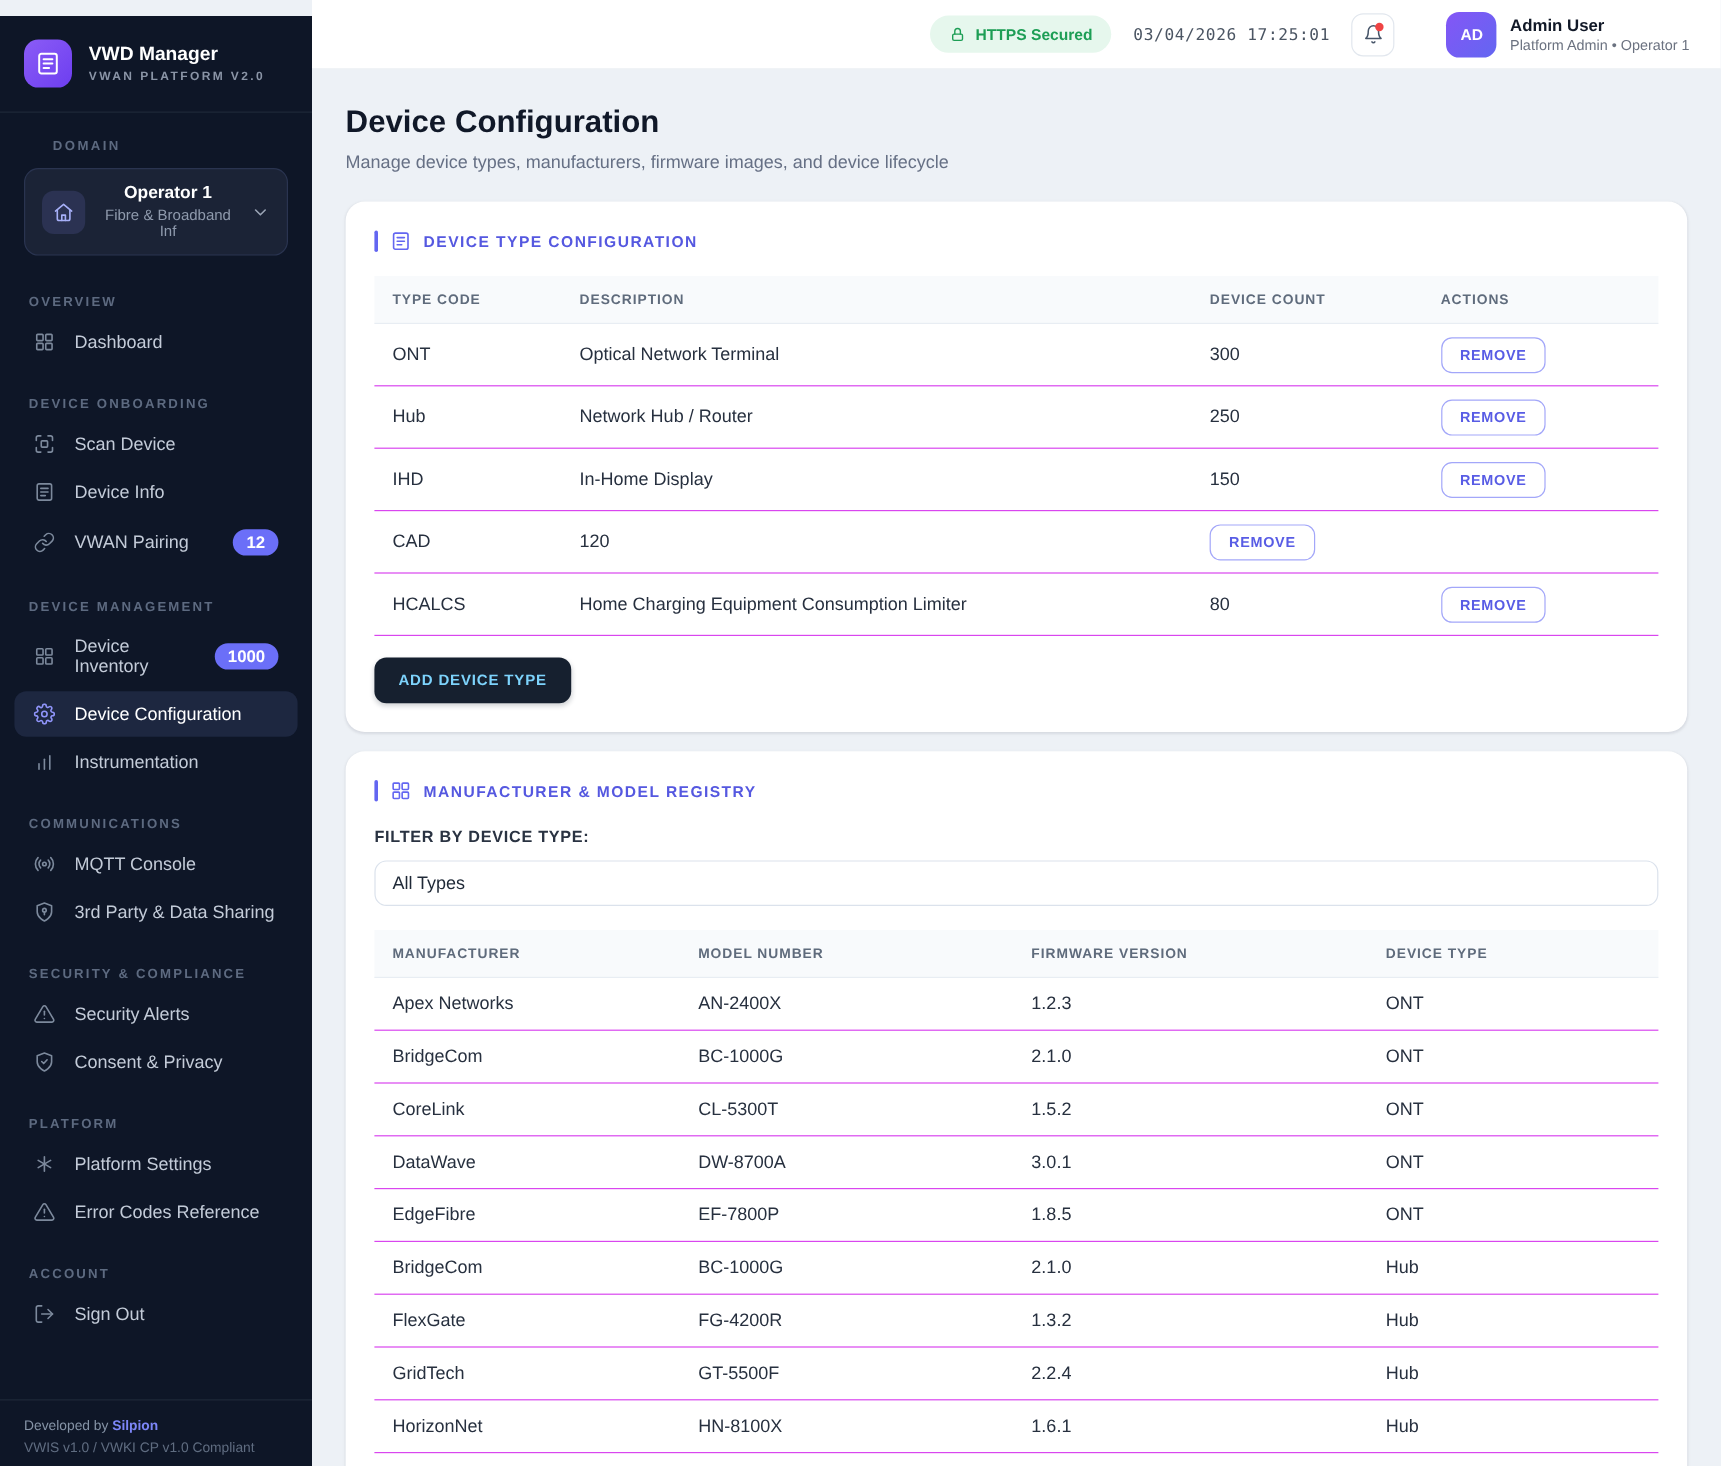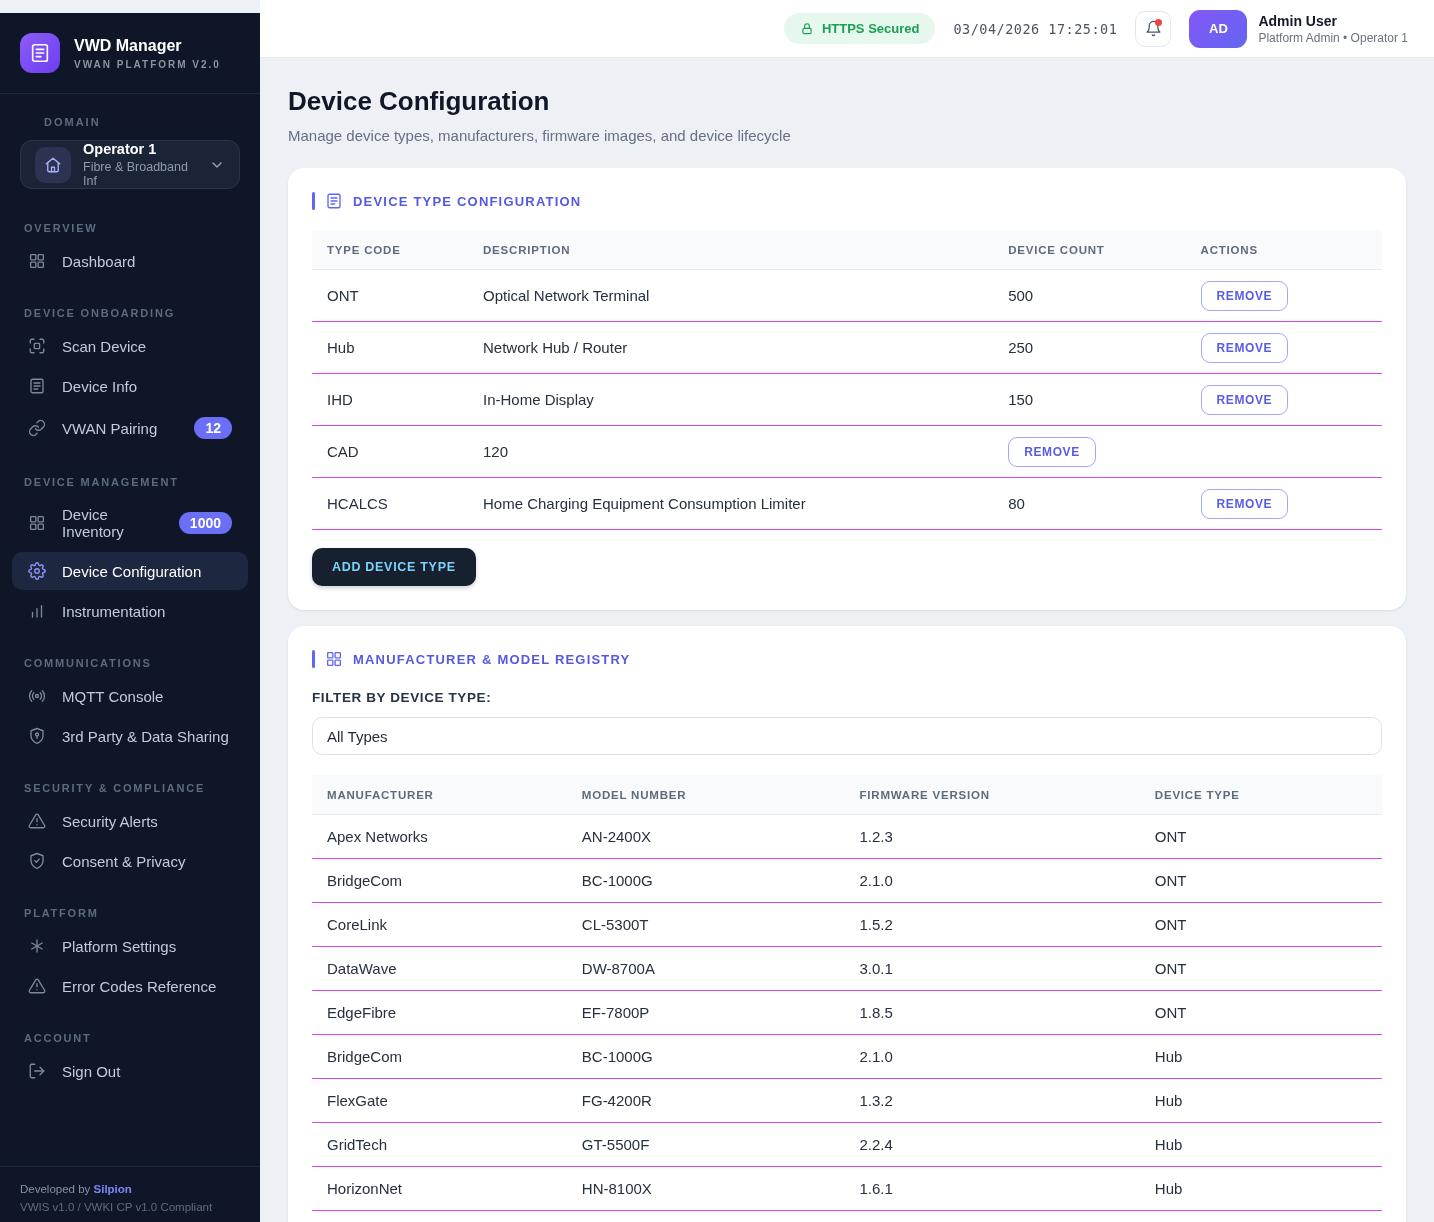--- a/index.html
+++ b/index.html
@@ -26,21 +26,21 @@
     background:linear-gradient(135deg,#8b5cf6,#6d3ef0);
     display:grid; place-items:center; color:#fff;
   }
   .brand-name { font-size:16px; font-weight:700; color:#fff; }
   .brand-sub { font-size:10px; letter-spacing:2px; color:#8a94a6; margin-top:4px; font-weight:600; }
 
   .domain-wrap { padding:18px 20px 6px; }
   .domain-label { font-size:11px; font-weight:700; letter-spacing:2px; color:#5d6a80; margin:4px 0 12px 24px; }
   .domain-box {
     background:#1b2336; border:1px solid #2a3450; border-radius:12px;
-    padding:0 14px; display:flex; align-items:center; gap:12px; cursor:pointer;
+    padding:12px 14px; display:flex; align-items:center; gap:12px; cursor:pointer;text-align:center;
   }
   .domain-icon {
     width:36px; height:36px; border-radius:10px; flex:0 0 36px;
     background:#2b3252; color:#a7b0f8; display:grid; place-items:center;
   }
   .domain-name { font-size:14.5px; font-weight:700; color:#fff; }
   .domain-desc { font-size:12.5px; color:#8f9aad; margin-top:3px; }
   .domain-chevron { margin-left:auto; color:#9aa4b5; }
 
   .nav { flex:1; overflow:hidden; padding-bottom:6px; }
@@ -85,23 +85,23 @@
     font-size:13.5px; color:#4b5563; letter-spacing:0.5px;
   }
   .bell-btn {
     width:36px; height:36px; border:1px solid #e2e7ee; border-radius:10px;
     background:#fff; display:grid; place-items:center; color:#475569;
     position:relative; cursor:pointer;
   }
   .bell-dot { position:absolute; top:7px; right:8px; width:7px; height:7px; border-radius:50%; background:#ef4444; }
   .user-chip { display:flex; align-items:center; gap:11px; cursor:pointer; }
   .avatar {
-    width:58px; height:38px; border-radius:11px;
+    width:42px; height:38px; border-radius:11px;
     background:linear-gradient(135deg,#8456f6,#6366f1);
-    color:#fff; font-size:13px; font-weight:700; display:grid; place-items:center;
+    color:#fff; font-size:13px; font-weight:700; display:grid; place-items:center;margin-left:25px;
   }
   .user-name { font-size:14px; font-weight:700; color:#111827; }
   .user-role { font-size:12px; color:#6b7280; margin-top:2px; }
 
   .content { padding:28px; }
   .page-title { font-size:26px; font-weight:700; color:#101828; }
   .page-subtitle { font-size:15px; color:#667085; margin:10px 0 24px; }
 
   .card {
     background:#fff; border-radius:16px; padding:24px;
@@ -401,21 +401,21 @@
       <div class="table t1">
         <div class="thead">
           <div class="th">TYPE CODE</div>
           <div class="th">DESCRIPTION</div>
           <div class="th">DEVICE COUNT</div>
           <div class="th">ACTIONS</div>
         </div>
         <div class="trow">
           <div>ONT</div>
           <div>Optical Network Terminal</div>
-          <div>500</div>
+          <div>300</div>
           <div><button class="remove-btn">REMOVE</button></div>
         </div>
         <div class="trow">
           <div>Hub</div>
           <div>Network Hub / Router</div>
           <div>250</div>
           <div><button class="remove-btn">REMOVE</button></div>
         </div>
         <div class="trow">
           <div>IHD</div>

